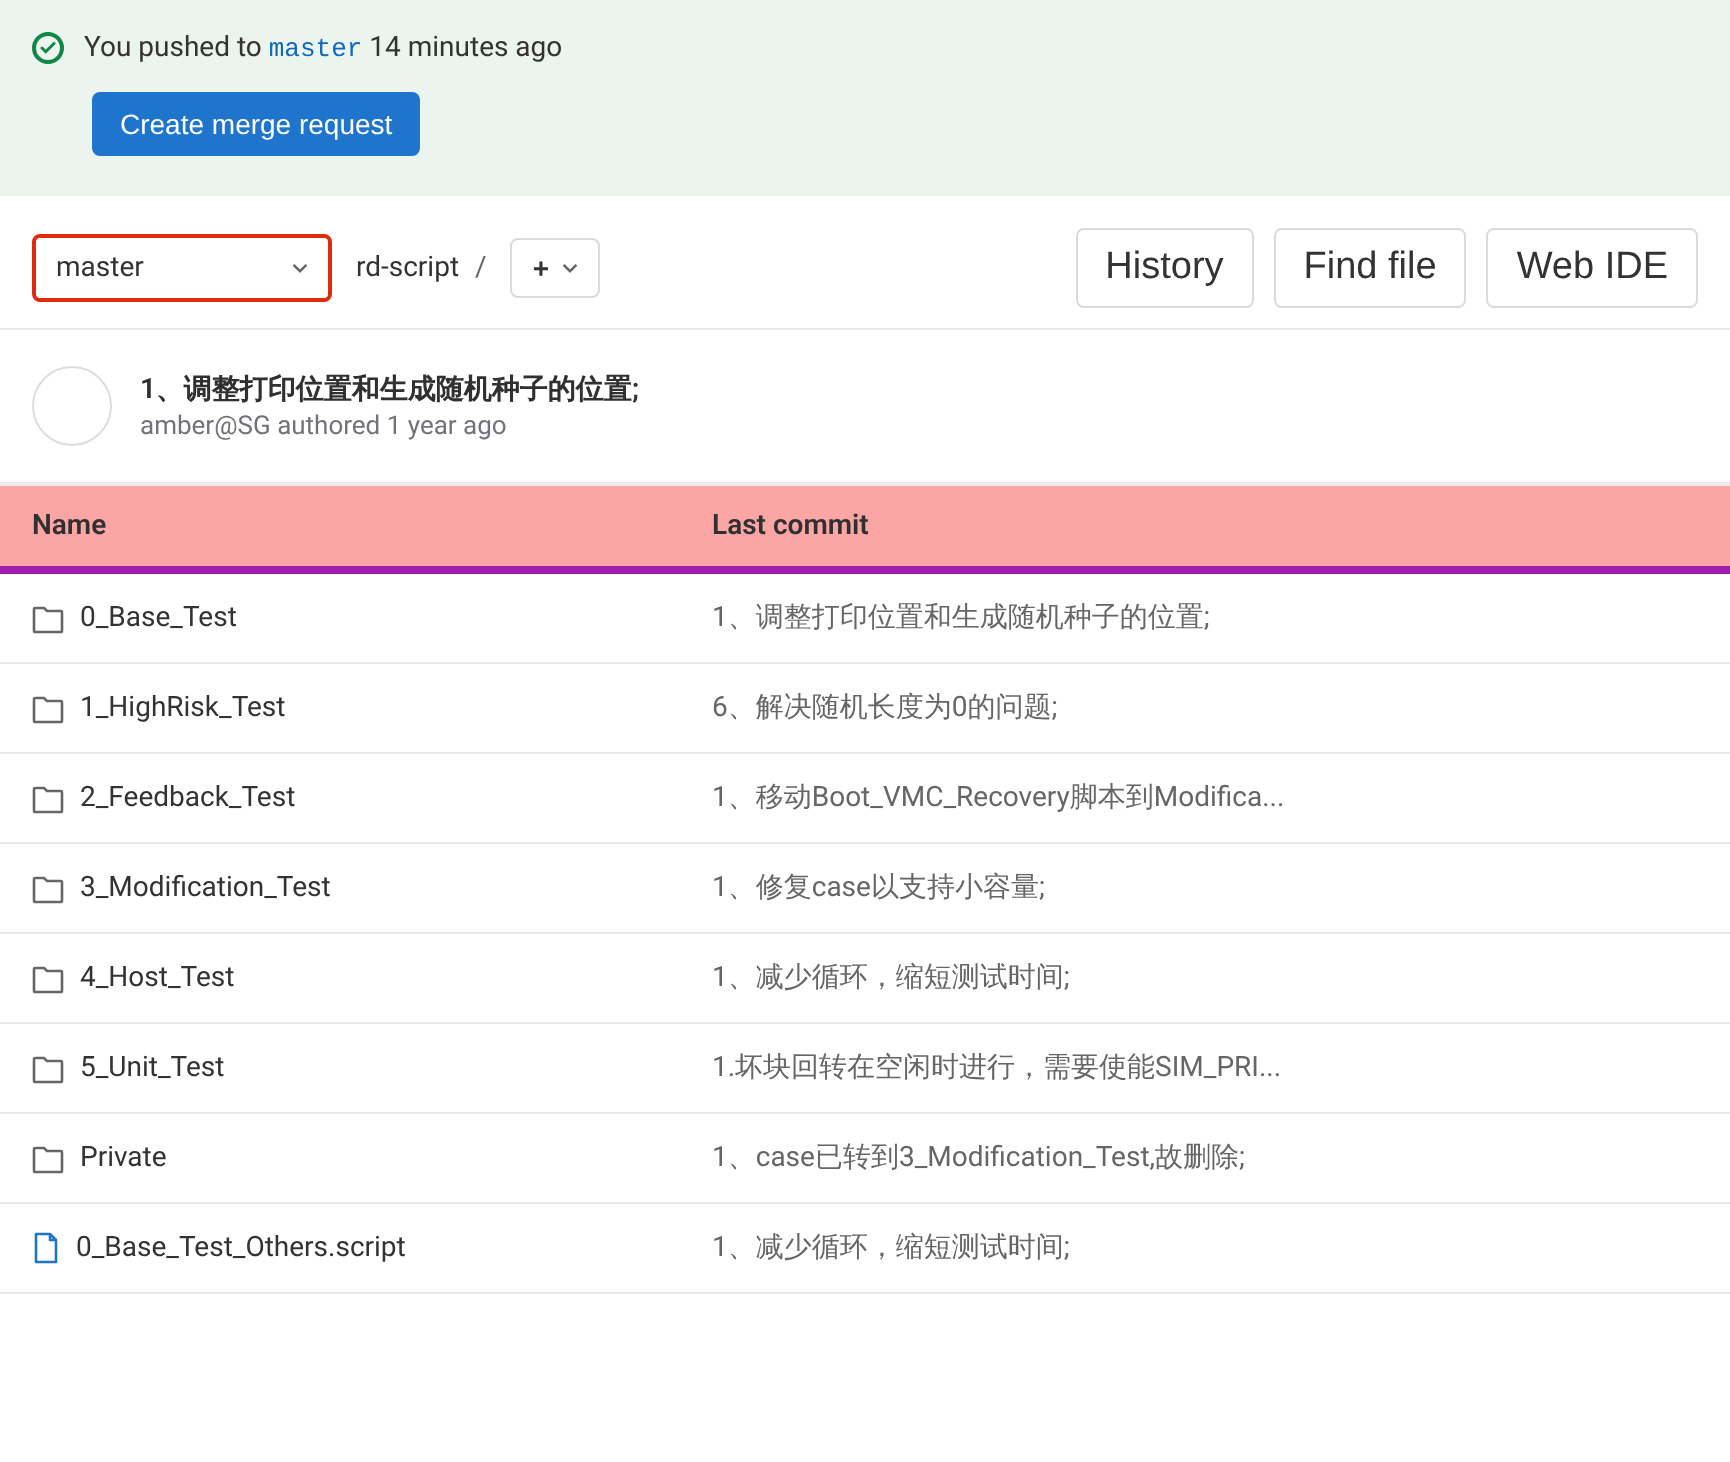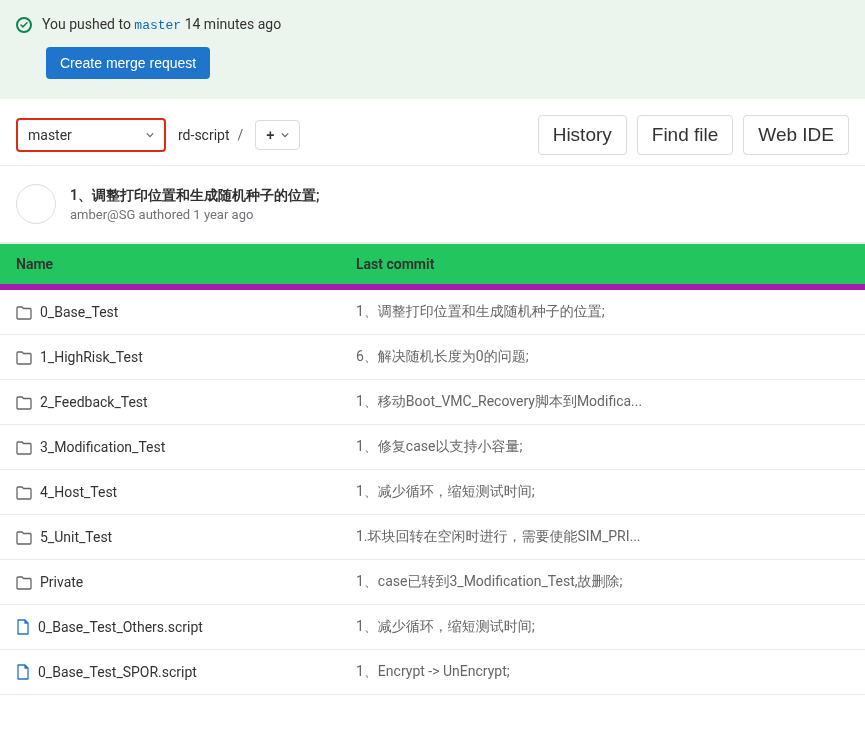--- a/index.html
+++ b/index.html
@@ -151,23 +151,23 @@
     }
     .commit-meta {
       color: #737278;
       font-size: 13px;
     }
     .file-table {
       width: 100%;
       border-collapse: collapse;
     }
     .file-table thead tr {
-      background: #22c55e;
+      background: #fca5a5;
       border-top: 1px solid #eaeaea;
-      border-bottom: 6px solid #a21caf;
+      border-bottom: 4px solid #a21caf;
     }
     .file-table th {
       text-align: left;
       padding: 12px 16px;
       font-weight: 600;
       color: #303030;
     }
     .file-table th.col-name {
       width: 340px;
     }
@@ -345,25 +345,14 @@
         <td>
           <div class="file-cell">
             <span class="doc-icon"><svg viewBox="0 0 14 16">
                 <path d="M2 1 L9 1 L12 4 L12 15 L2 15 Z M9 1 L9 4 L12 4" fill="none" stroke="#1f75cb" stroke-width="1.3" stroke-linejoin="round"></path>
               </svg></span>
             <span class="file-name">0_Base_Test_Others.script</span>
           </div>
         </td>
         <td class="commit-cell">1、减少循环，缩短测试时间;</td>
       </tr>
-      <tr>
-        <td>
-          <div class="file-cell">
-            <span class="doc-icon"><svg viewBox="0 0 14 16">
-                <path d="M2 1 L9 1 L12 4 L12 15 L2 15 Z M9 1 L9 4 L12 4" fill="none" stroke="#1f75cb" stroke-width="1.3" stroke-linejoin="round"></path>
-              </svg></span>
-            <span class="file-name">0_Base_Test_SPOR.script</span>
-          </div>
-        </td>
-        <td class="commit-cell">1、Encrypt -&gt; UnEncrypt;</td>
-      </tr>
     </tbody>
 </table>
 
 </body></html>

